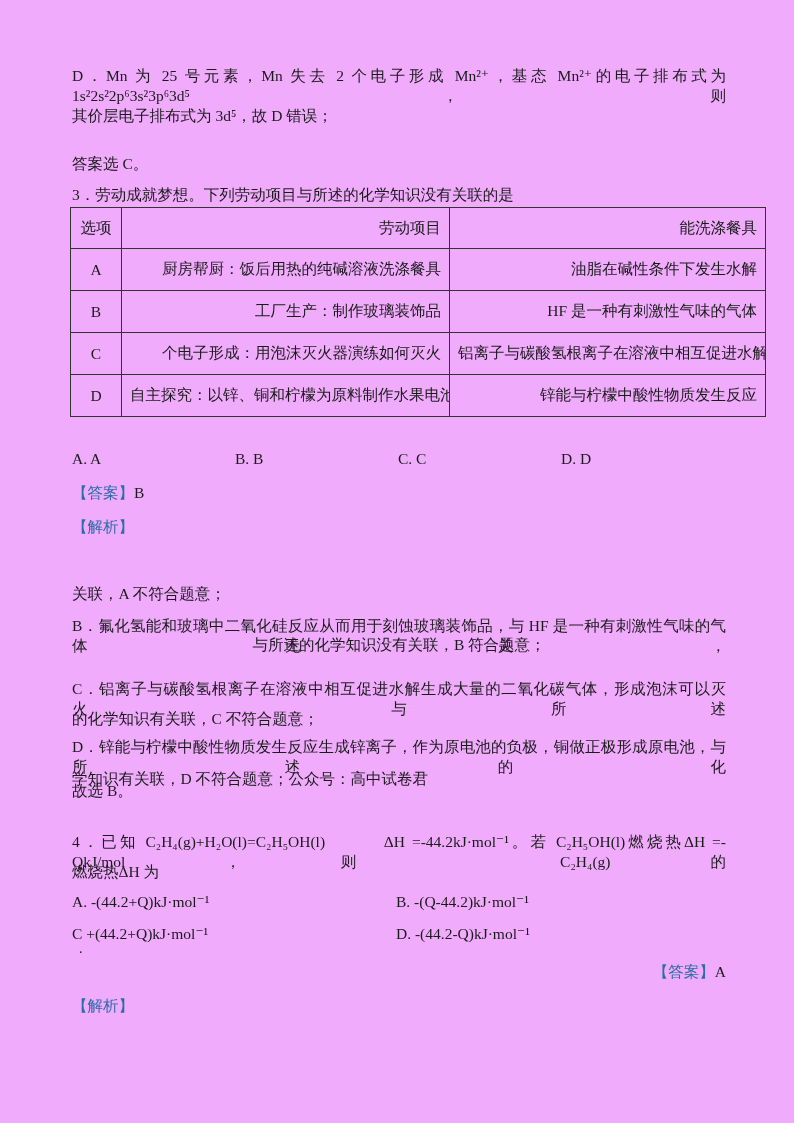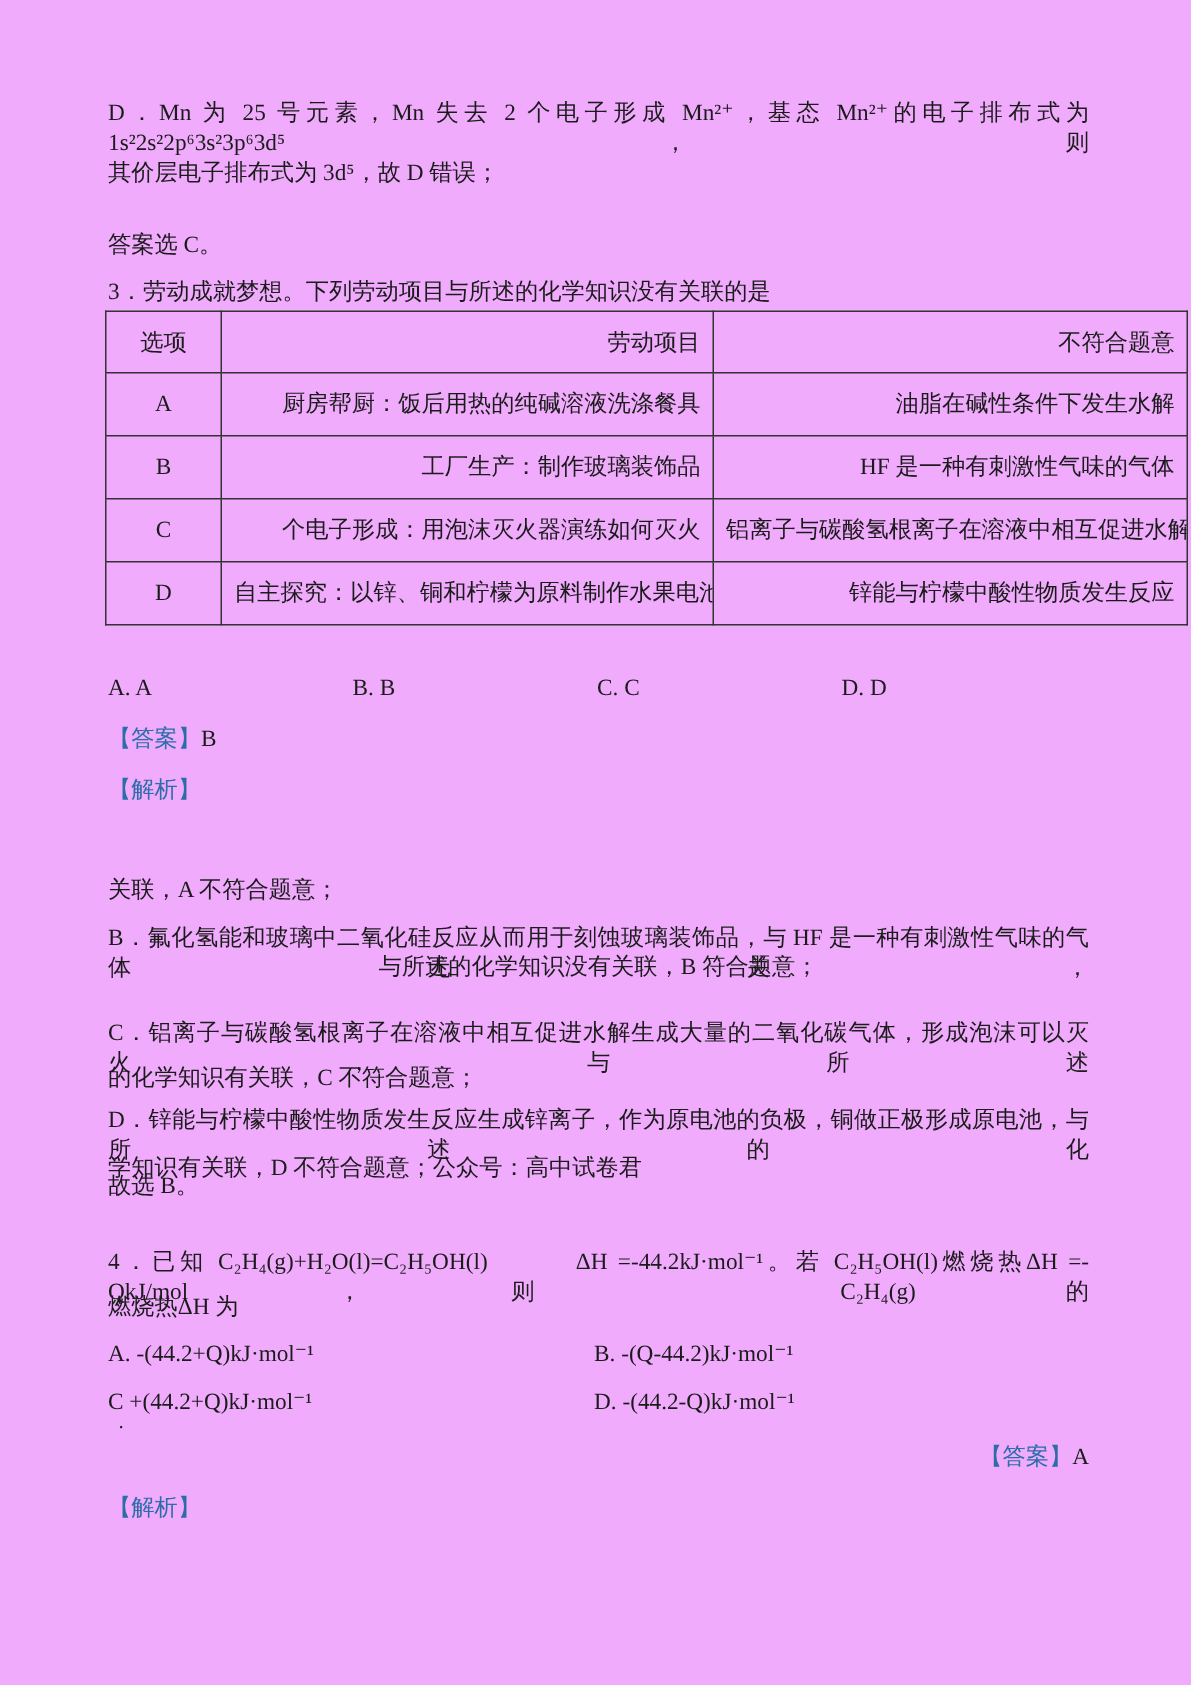--- a/index.html
+++ b/index.html
@@ -36,21 +36,21 @@
     color:#1b1b1b;
   }
   .q3table td,.q3table th{
     border:1px solid #333333;
     font-weight:normal;
     text-align:right;
     padding:2px 8px;
     overflow:hidden;
     white-space:nowrap;
   }
-  .q3table .c-opt{width:46px;text-align:center;padding:2px 15px;}
+  .q3table .c-opt{width:46px;text-align:center;padding:2px 2px;}
   .q3table .c-proj{width:311px;}
   .q3table .c-know{width:299px;}
   .q3table tr.hdr{height:41px;}
   .q3table tr.row{height:42px;}
   .optA{position:absolute;left:72px;white-space:nowrap;}
   .optB{position:absolute;left:235px;white-space:nowrap;}
   .optC{position:absolute;left:398px;white-space:nowrap;}
   .optD{position:absolute;left:561px;white-space:nowrap;}
   .col2{left:396px;}
   .stray{position:absolute;left:79px;top:941px;font-size:14px;}
@@ -64,21 +64,21 @@
   <div class="line" style="top:106px;">其价层电子排布式为 3d⁵，故 D 错误；</div>
   <div class="line" style="top:154px;">答案选 C。</div>
 
   <div class="line" style="top:185px;">3．劳动成就梦想。下列劳动项目与所述的化学知识没有关联的是</div>
 
   <table class="q3table">
     <tbody>
         <tr class="hdr">
       <th class="c-opt">选项</th>
       <th class="c-proj">劳动项目</th>
-      <th class="c-know">不符合题意</th>
+      <th class="c-know">能洗涤餐具</th>
     </tr>
     <tr class="row">
       <td class="c-opt">A</td>
       <td class="c-proj">厨房帮厨：饭后用热的纯碱溶液洗涤餐具</td>
       <td class="c-know">油脂在碱性条件下发生水解</td>
     </tr>
     <tr class="row">
       <td class="c-opt">B</td>
       <td class="c-proj">工厂生产：制作玻璃装饰品</td>
       <td class="c-know">HF 是一种有刺激性气味的气体</td>

